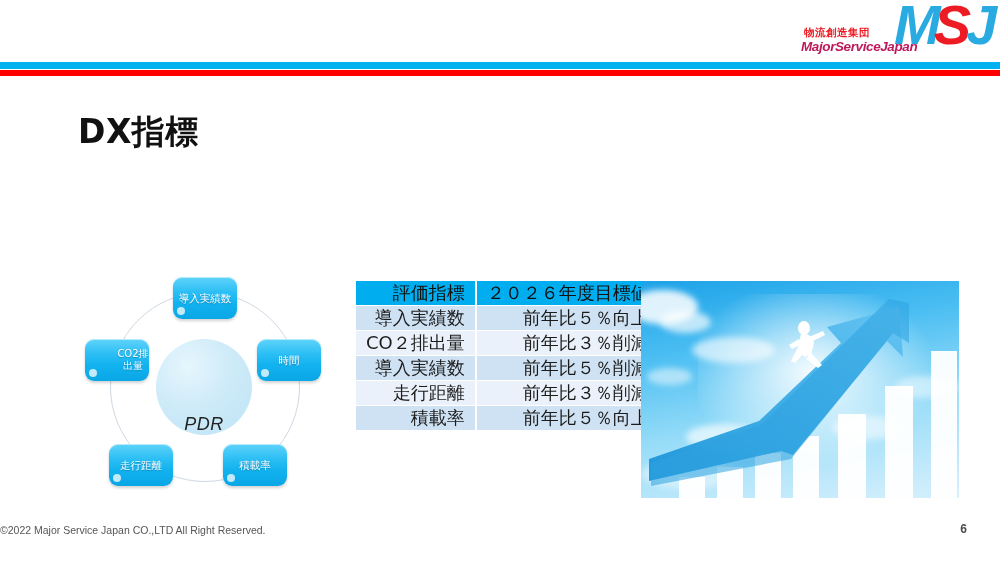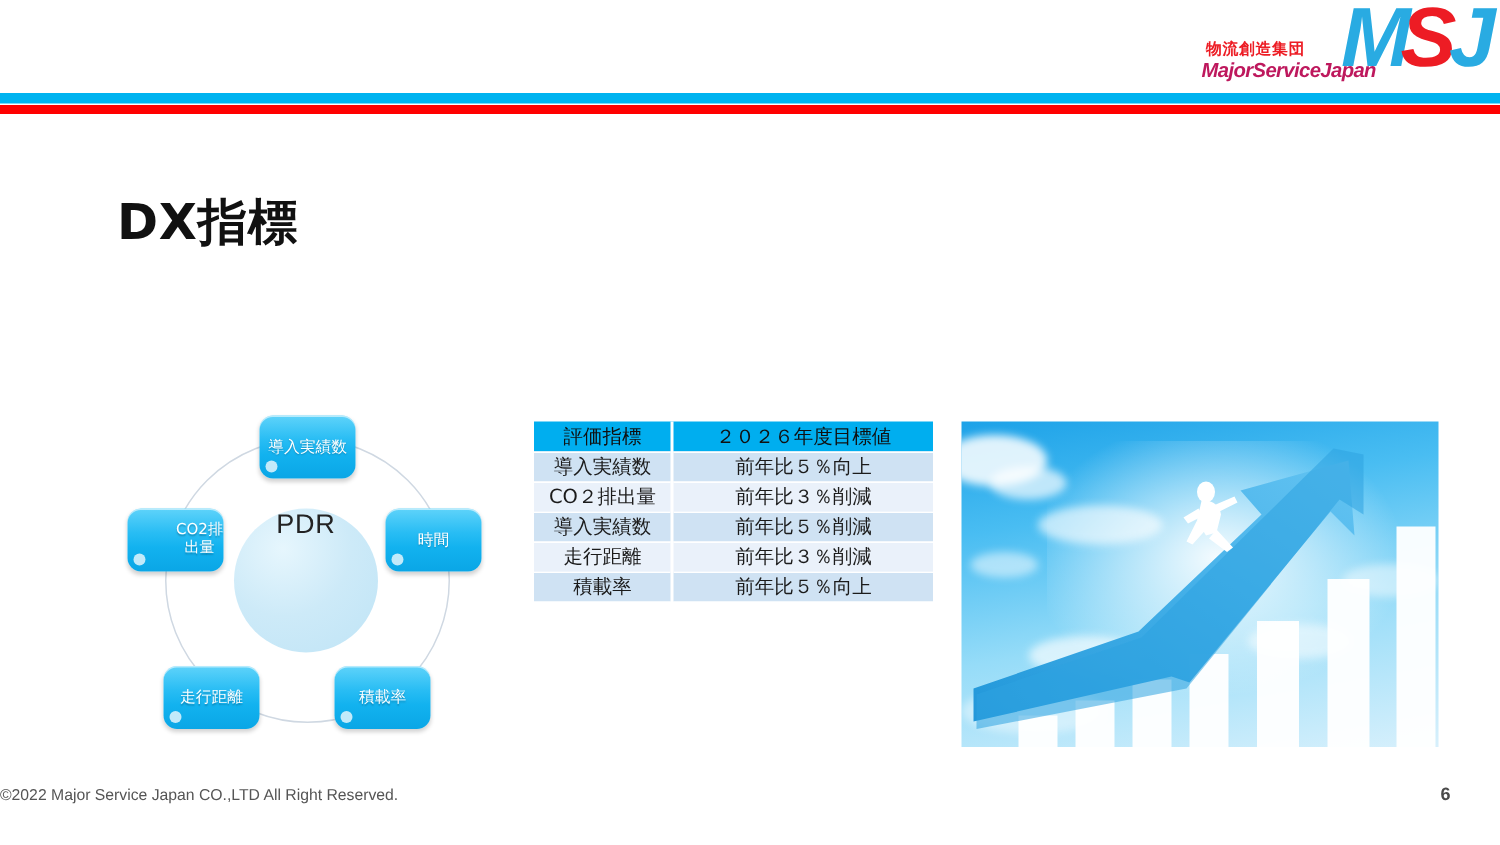--- a/index.html
+++ b/index.html
@@ -66,21 +66,21 @@
   }
   .bar-red {
     position: absolute;
     left: 0; top: 70px; width: 1000px; height: 6px;
     background: #FF0000;
   }
 
   
   .page-title {
     position: absolute;
-    left: 78px; top: 126px;
+    left: 78px; top: 110px;
     font-size: 33px;
     font-weight: bold;
     color: #111111;
     letter-spacing: 0.5px;
     font-family: "DejaVu Sans", sans-serif;
   }
   .lead {
     position: absolute;
     left: 76px; top: 192px;
     width: 860px;
@@ -102,21 +102,21 @@
     width: 190px; height: 190px;
     border: 1px solid #cfd8e2;
     border-radius: 50%;
   }
   .cycle-center {
     position: absolute;
     left: 93px; top: 67px;
     width: 96px; height: 96px;
     border-radius: 50%;
     background: radial-gradient(circle at 34% 28%, #e6f6fd 0%, #cdeaf8 48%, #bfe4f6 100%);
-    display: flex; align-items: flex-start; justify-content: center;
+    display: flex; align-items: flex-end; justify-content: center; font-style: italic;
   }
   .cycle-center span {
     font-size: 18px;
     color: #232323;
     letter-spacing: 0.5px;
     font-family: "Liberation Sans", sans-serif;
   }
   .node {
     position: absolute;
     width: 64px; height: 42px;
@@ -153,23 +153,23 @@
   .kpi-table {
     position: absolute;
     left: 356px; top: 281px;
     width: 266px;
     border-collapse: collapse;
     font-family: "DejaVu Sans", sans-serif;
   }
   .kpi-table th, .kpi-table td {
     height: 20px;
     padding: 0 10px;
-    font-size: 13px;
+    font-size: 18px;
     font-weight: normal;
-    text-align: center;
+    text-align: right;
     vertical-align: middle;
     border-bottom: 1px solid #ffffff;
     white-space: nowrap;
   }
   .kpi-table th {
     background: #00AEEF;
     color: #101010;
     border-bottom: 1px solid #ffffff;
   }
   .kpi-table th.c0, .kpi-table td.c0 { width: 88px; border-right: 2px solid #ffffff; }

